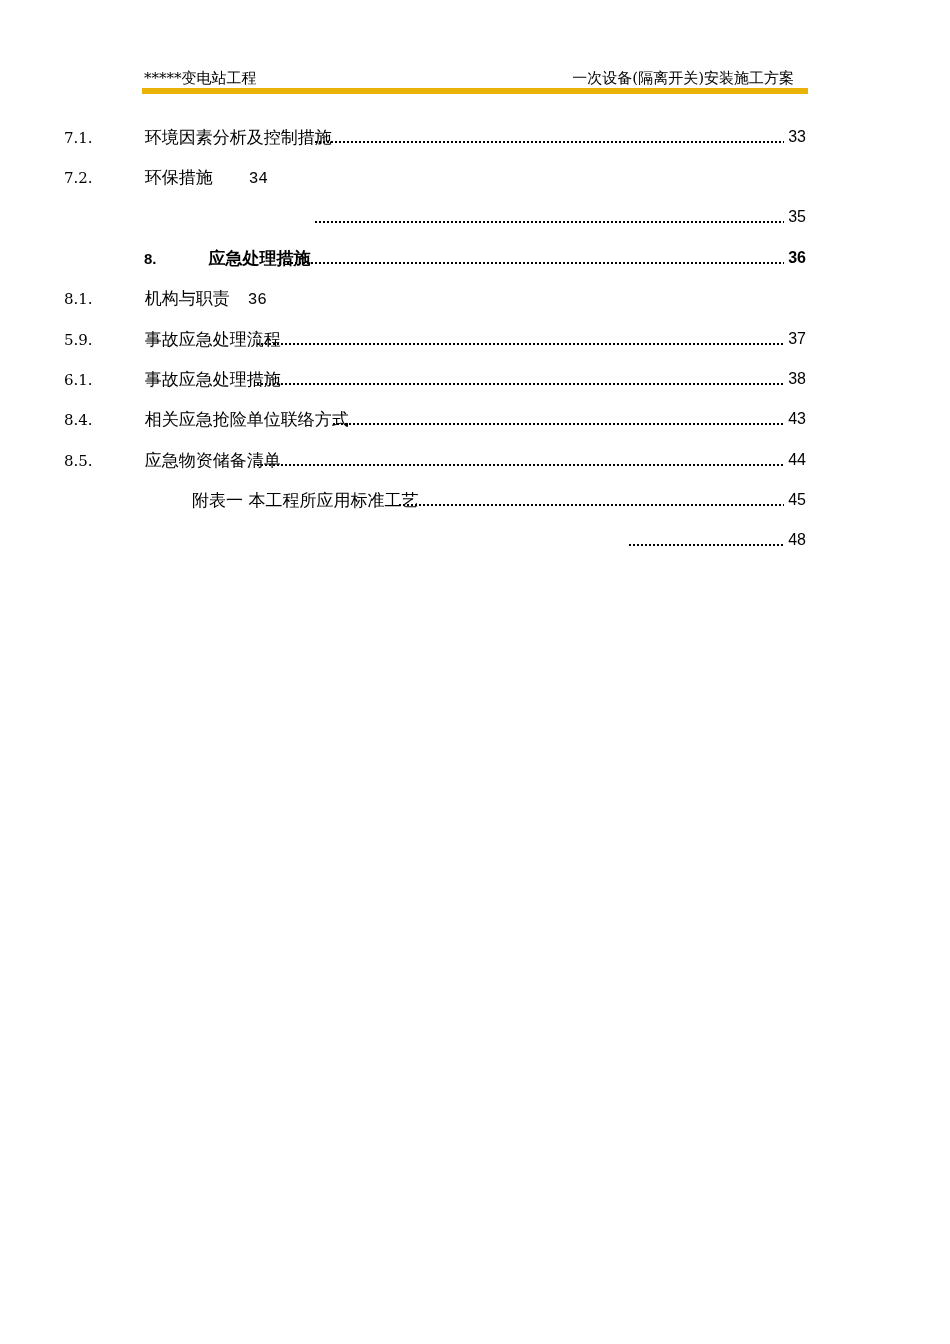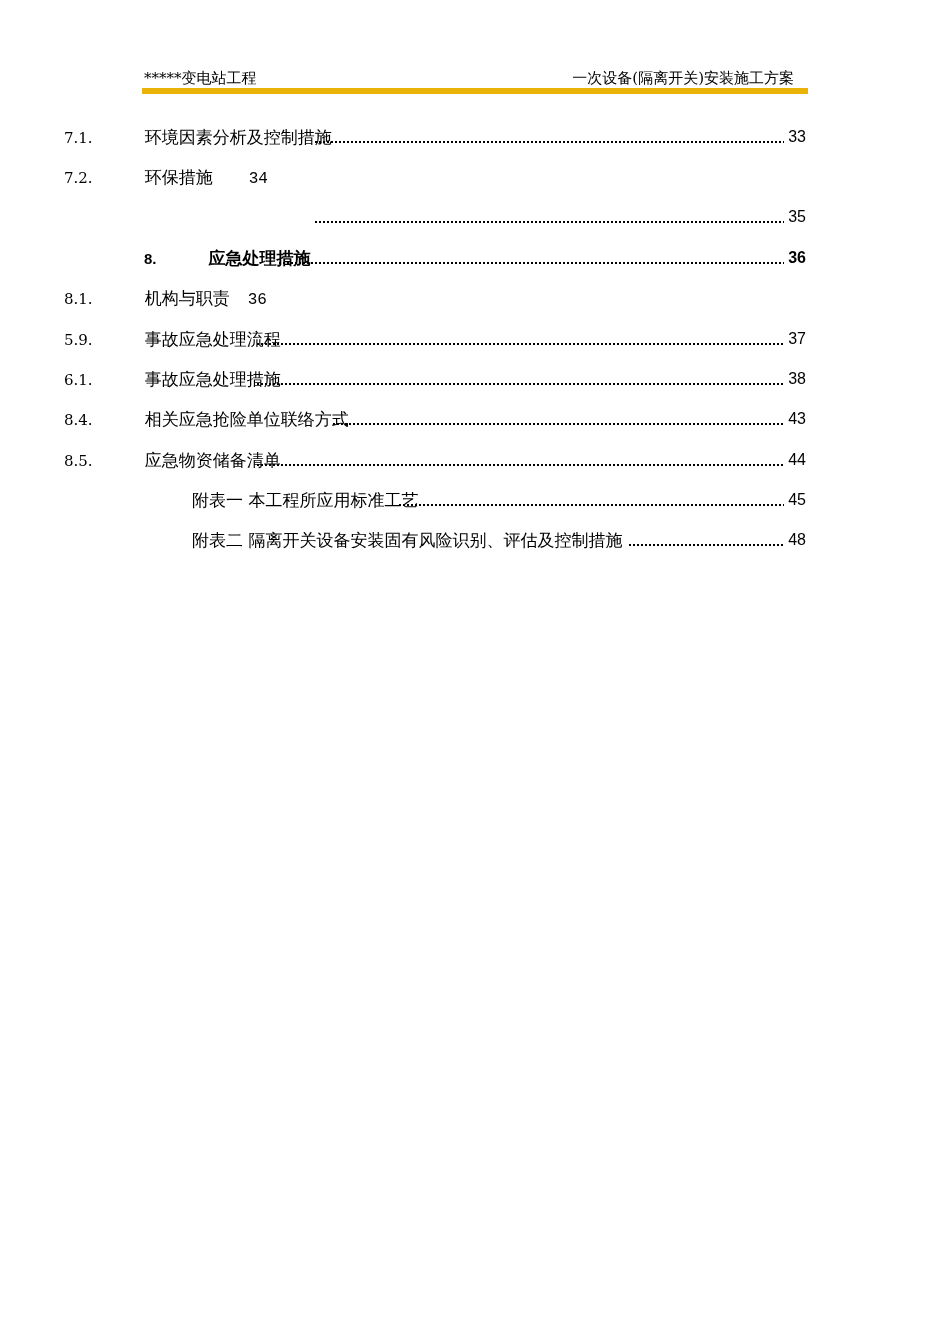--- a/index.html
+++ b/index.html
@@ -119,20 +119,17 @@
 
   <div class="toc-row" style="top:488px">
     <div class="entry" style="left:144px">
       <span class="title">附表一 本工程所应用标准工艺</span>
     </div>
     <span class="leader" style="left:398px; width:386px"></span>
     <span class="page">45</span>
   </div>
 
   <div class="toc-row" style="top:528px">
-    <div class="entry" style="left:144px">
-      <span class="title">附表二 隔离开关设备安装固有风险识别、评估及控制措施</span>
-    </div>
     <span class="leader" style="left:628px; width:156px"></span>
     <span class="page">48</span>
   </div>
 
 </div>
 
 </body></html>

